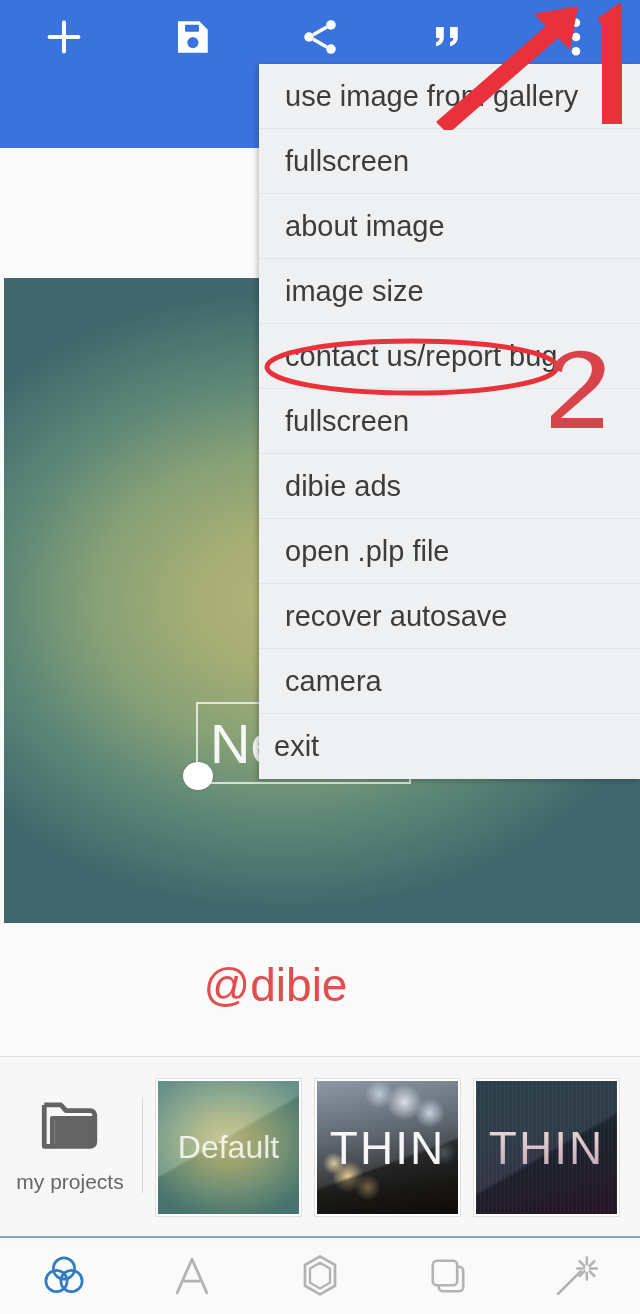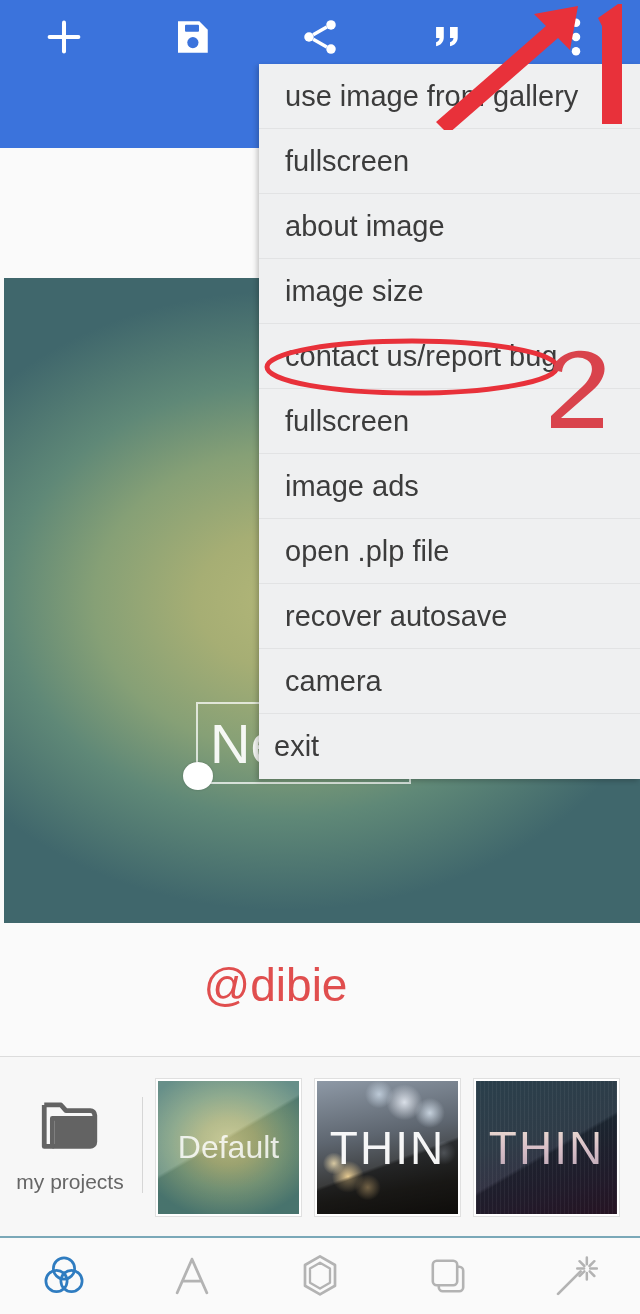--- a/index.html
+++ b/index.html
@@ -350,21 +350,21 @@
     </div>
   </div>
 
   <div class="menu">
     <div class="menu-item">use image from gallery</div>
     <div class="menu-item">fullscreen</div>
     <div class="menu-item">about image</div>
     <div class="menu-item">image size</div>
     <div class="menu-item">contact us/report bug</div>
     <div class="menu-item">fullscreen</div>
-    <div class="menu-item">image ads</div>
+    <div class="menu-item">dibie ads</div>
     <div class="menu-item">open .plp file</div>
     <div class="menu-item">recover autosave</div>
     <div class="menu-item">camera</div>
     <div class="menu-item">exit</div>
   </div>
 
   <svg class="annot" id="annot-arrow" width="170" height="130" viewBox="0 0 170 130">
     <path d="M6 122 L116 26 L104 14 L148 6 L140 50 L128 38 L18 134 Z" fill="#e8313a"></path>
   </svg>
 

